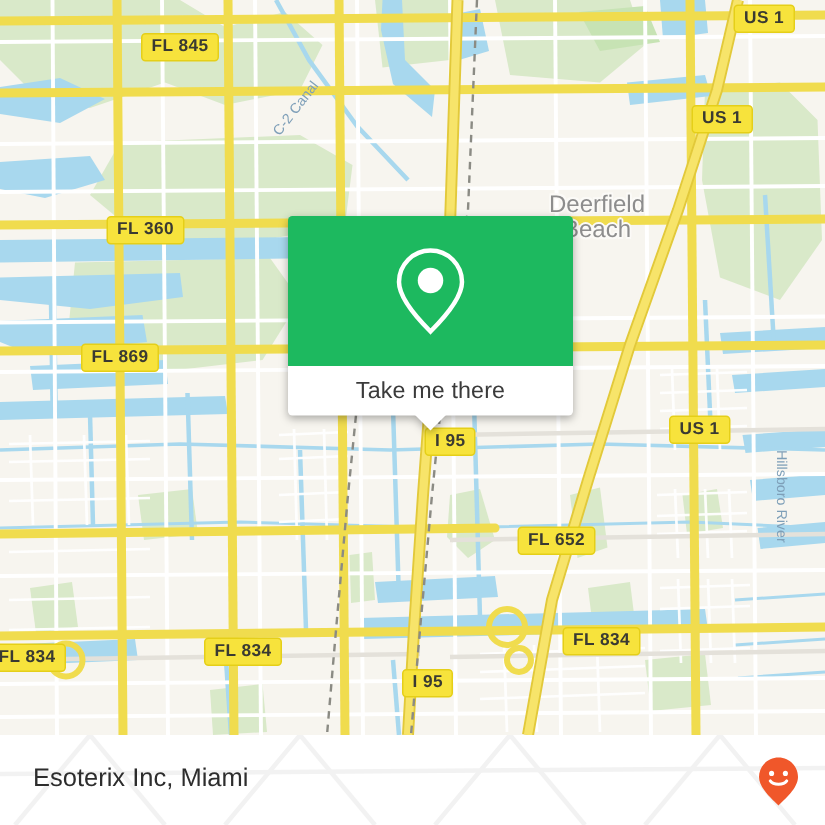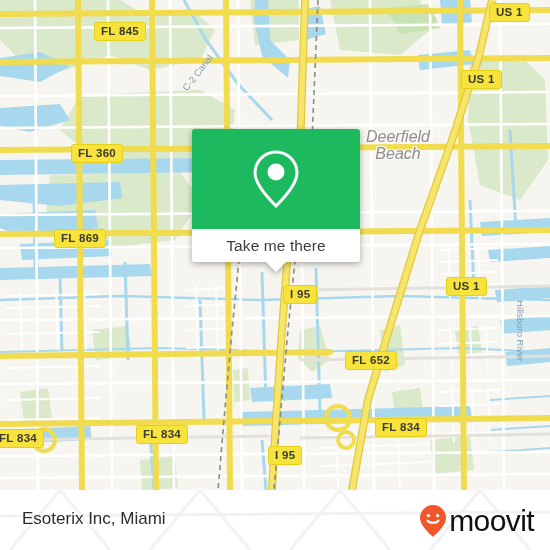--- a/index.html
+++ b/index.html
@@ -37,42 +37,41 @@
   .place-label{
     position:absolute;
     color:#8d8d8d;
     font-size:16px;
     line-height:17px;
     text-align:center;
     white-space:nowrap;
     text-shadow:
       -1.2px 0 #fbfaf7, 1.2px 0 #fbfaf7, 0 -1.2px #fbfaf7, 0 1.2px #fbfaf7,
       -1px -1px #fbfaf7, 1px 1px #fbfaf7, -1px 1px #fbfaf7, 1px -1px #fbfaf7;
-    font-style: italic;
   }
   .water-label{
     position:absolute;
     color:#7e9fb8;
     font-size:9.5px;
     white-space:nowrap;
     font-weight:500;
   }
   .attrib{
     position:absolute;
     left:9px;top:468px;
     font-size:12.5px;
     color:#3c3c3c;
     white-space:nowrap;
   }
 
   
   .card{
     position:absolute;
-    left:192px;top:129px;
-    width:168px;
+    left:192px;top:144px;
+    width:190px;
     border-radius:4px;
     filter:drop-shadow(0 2px 3px rgba(0,0,0,.32));
   }
   .card-head{
     height:100px;
     background:#1db95f;
     border-radius:3px 3px 0 0;
     display:flex;align-items:center;justify-content:center;
   }
   .card-foot{
@@ -326,17 +325,16 @@
 
     <div class="footer-title">Esoterix Inc, Miami</div>
 
     <div class="brand">
       <svg width="30" height="34" viewBox="0 0 30 34">
         <path d="M15 1 C7.8 1 2 6.8 2 14 C2 21.5 11 29 15 33 C19 29 28 21.5 28 14 C28 6.8 22.2 1 15 1 Z" fill="#f0572a"></path>
         <circle cx="10.4" cy="11.6" r="1.7" fill="#ffffff"></circle>
         <circle cx="19.6" cy="11.6" r="1.7" fill="#ffffff"></circle>
         <path d="M9.5 16.6 C11.6 19.6 18.4 19.6 20.5 16.6" fill="none" stroke="#ffffff" stroke-width="2" stroke-linecap="round"></path>
       </svg>
-      <span class="brand-word">moovit</span>
     </div>
   </div>
 
 </div>
 
 </body></html>

